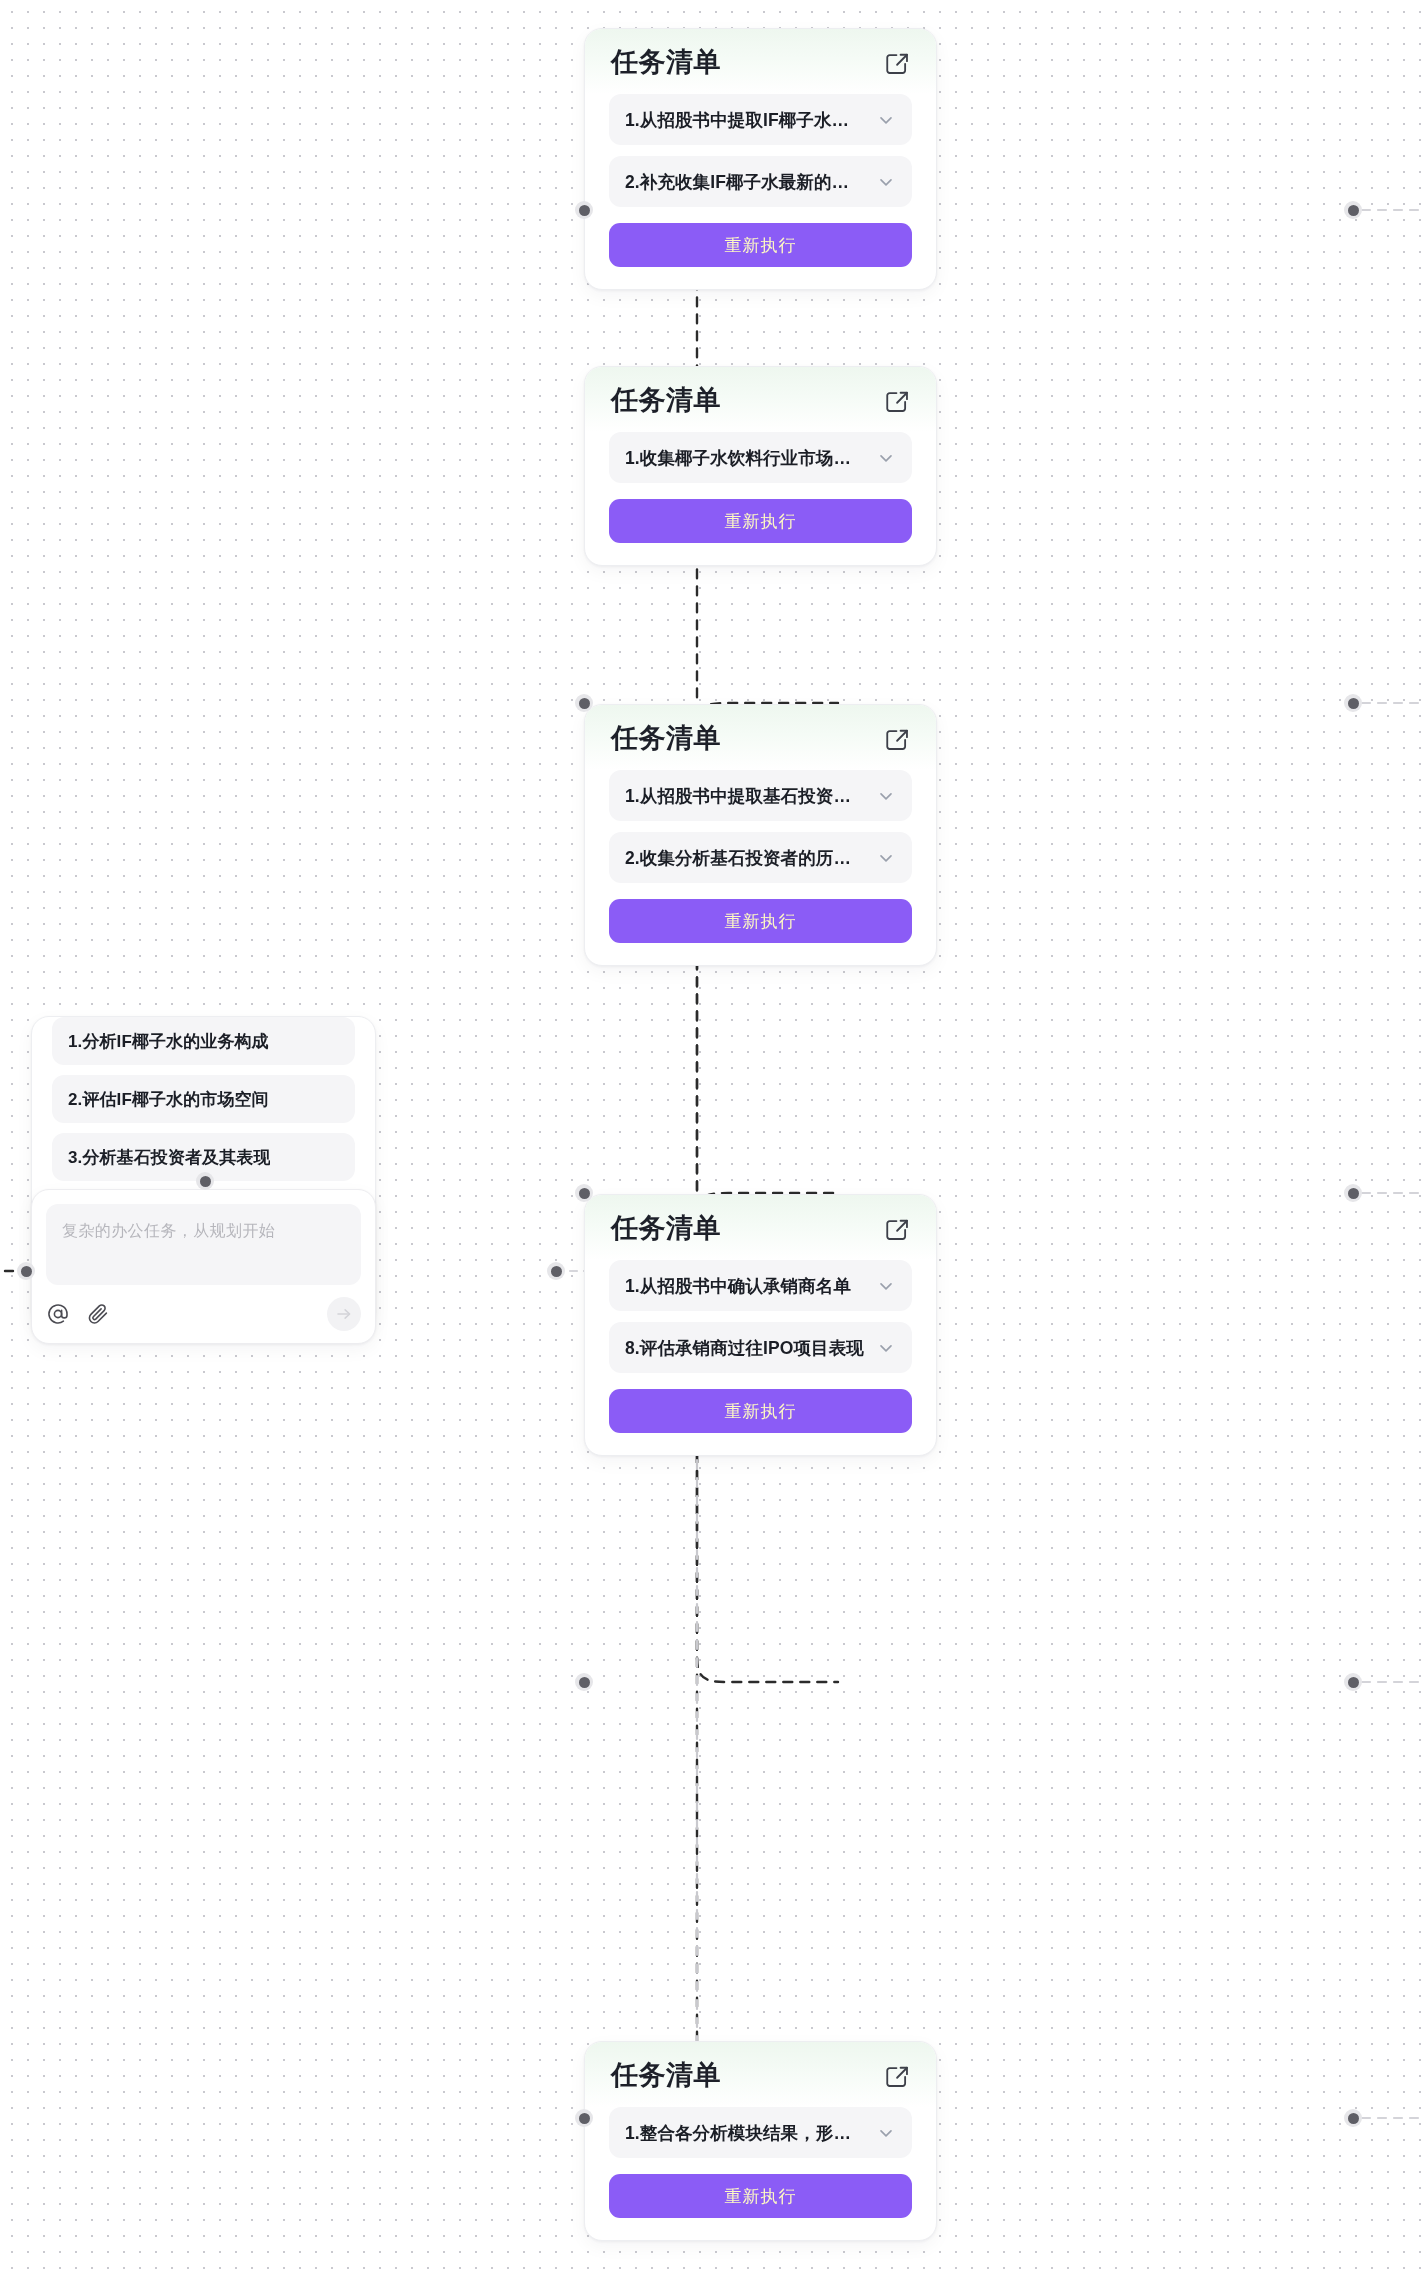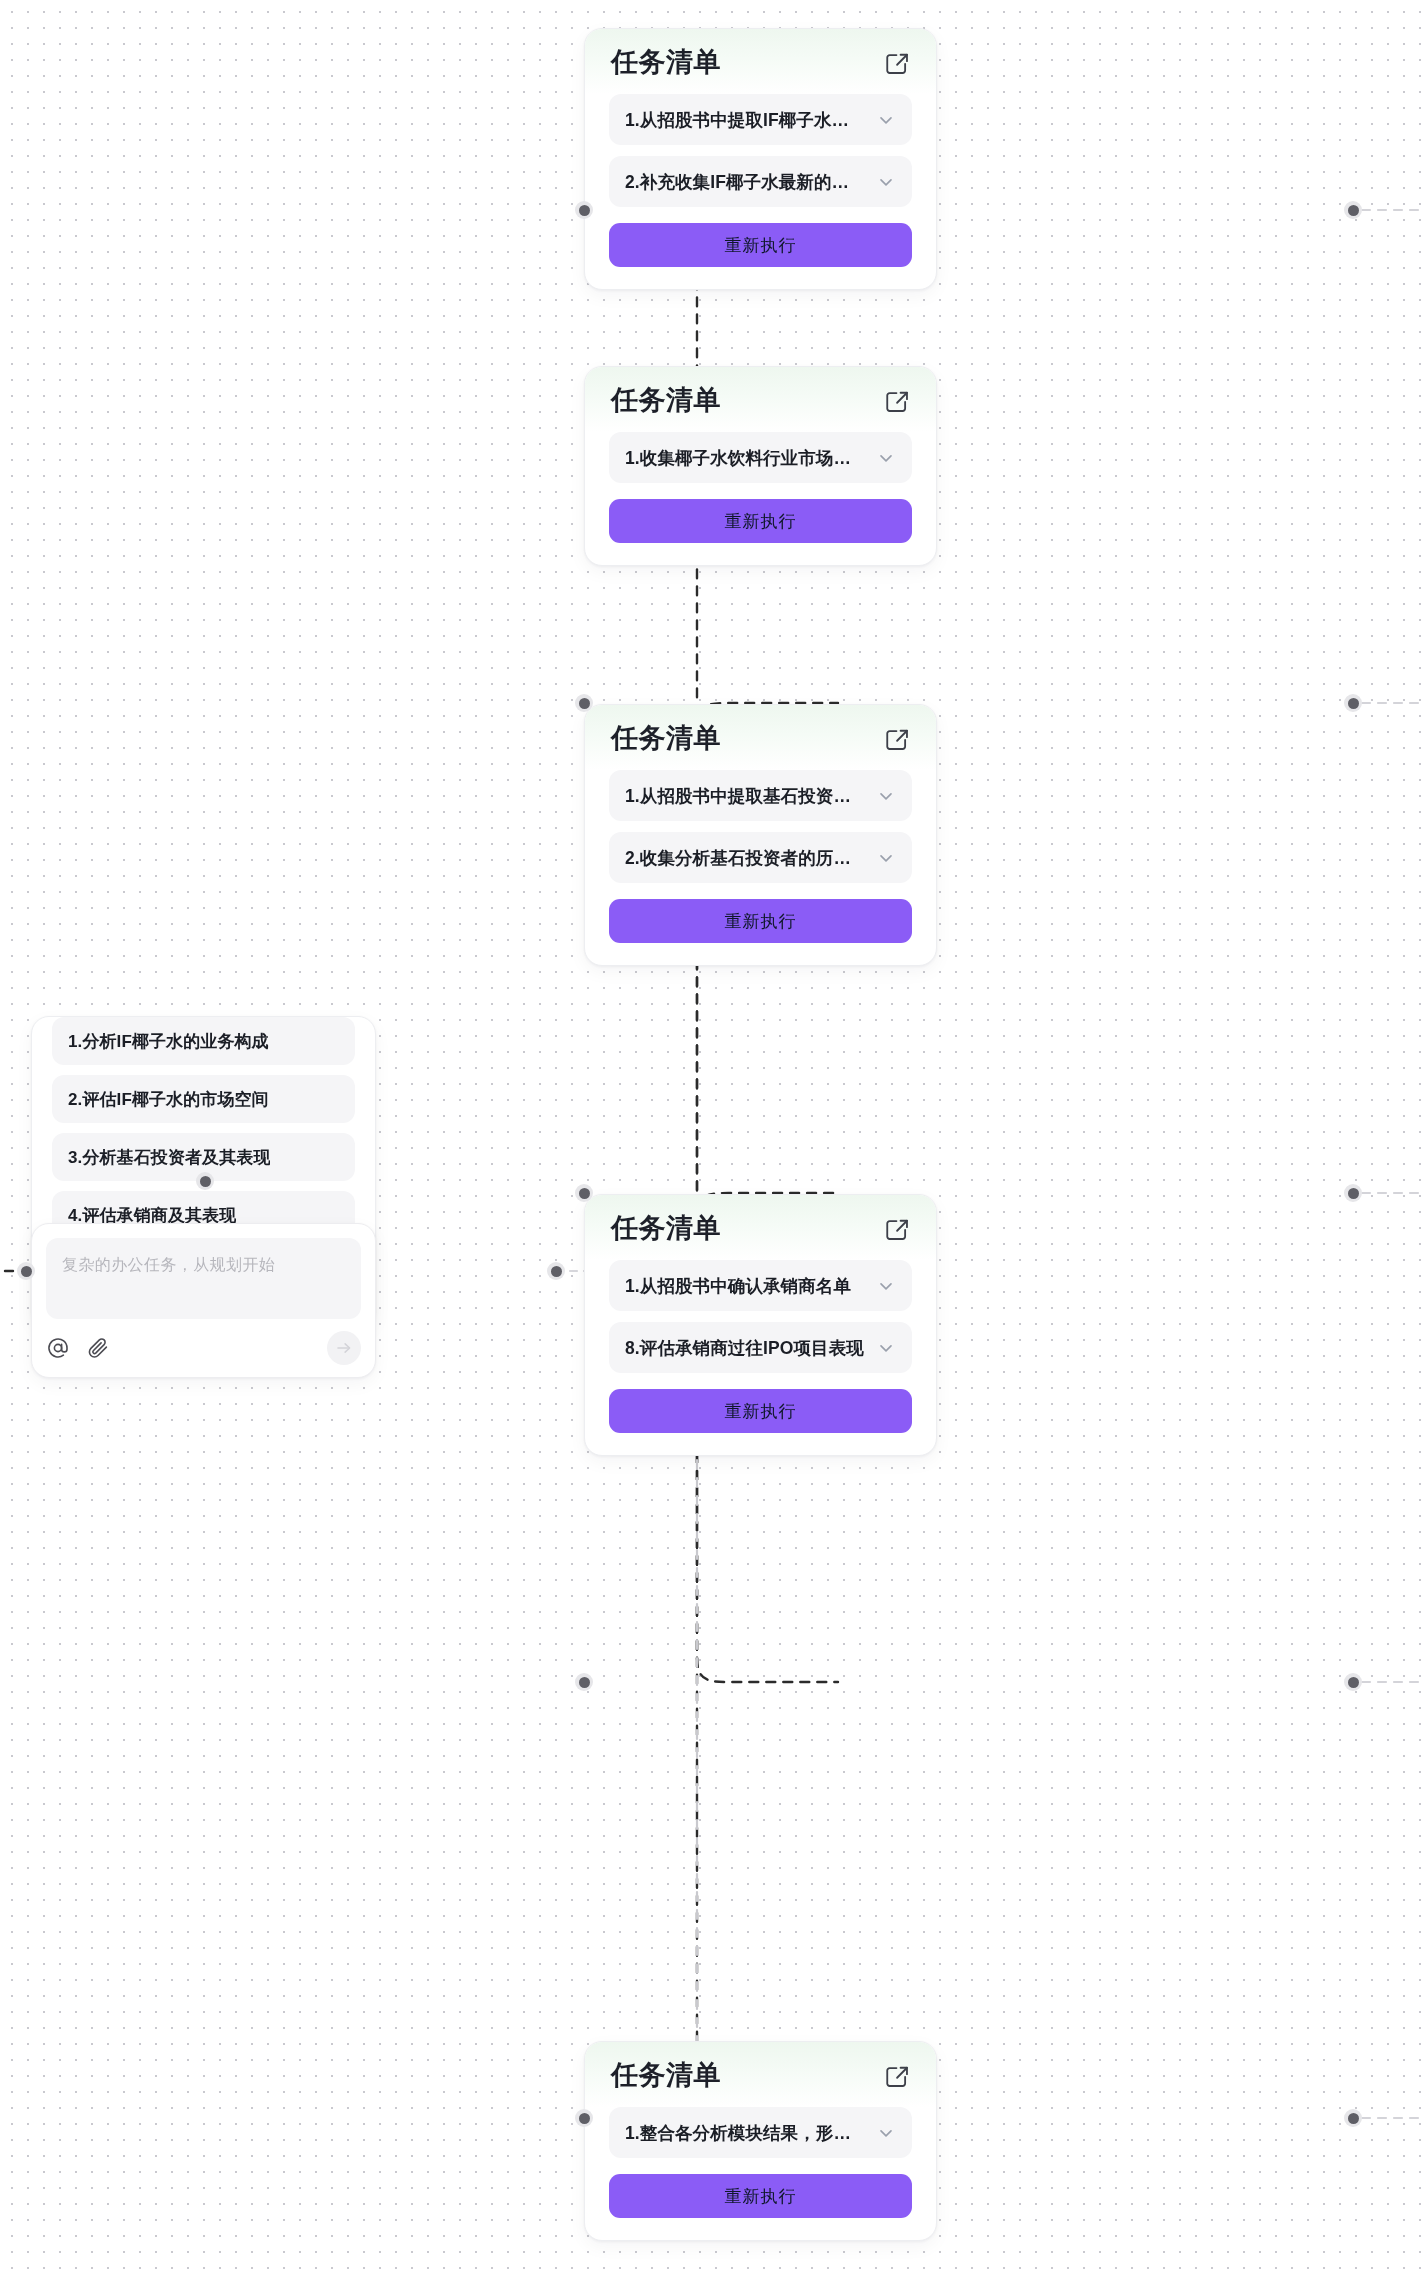--- a/index.html
+++ b/index.html
@@ -93,21 +93,21 @@
   }
 
   
   .btn-primary {
     margin-top: 16px;
     height: 44px;
     width: 100%;
     border: none;
     border-radius: 11px;
     background: #8b5cf6;
-    color: #0f172a;
+    color: #fef9c3;
     font-size: 17px;
     font-weight: 400;
     letter-spacing: 1px;
     cursor: pointer;
     font-family: inherit;
     display: flex;
     align-items: center;
     justify-content: center;
   }
 
@@ -127,21 +127,21 @@
     background: linear-gradient(180deg, #eeecf7 0%, #f5f4fa 45%, #ffffff 100%);
   }
   #goal-card .card-body { padding: 0 20px 20px 20px; }
   #goal-card .row { height: 48px; margin-bottom: 10px; }
   #goal-card .row-text { font-size: 17px; }
 
   
   #composer {
     position: absolute;
     left: 31px;
-    top: 1223px;
+    top: 1189px;
     width: 345px;
     height: 155px;
     background: #ffffff;
     border-radius: 18px;
     border: 1px solid #ededf0;
     box-shadow: 0 1px 3px rgba(20,20,40,.05), 0 6px 18px rgba(20,20,40,.045);
     padding: 14px 14px 12px 14px;
     display: flex;
     flex-direction: column;
   }

